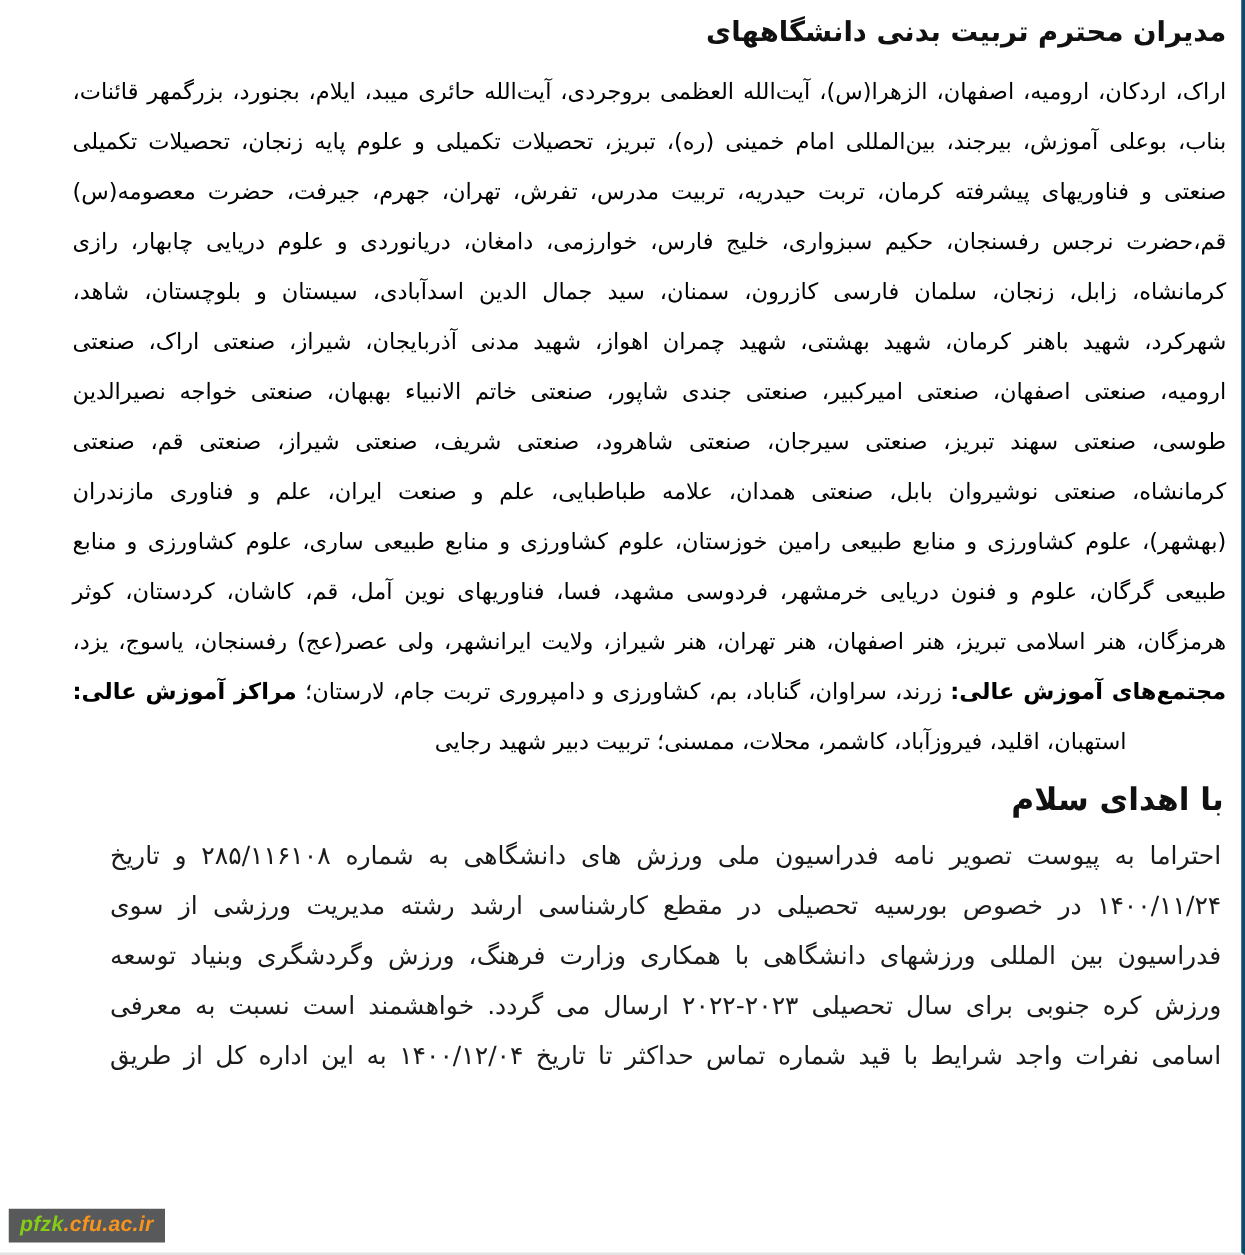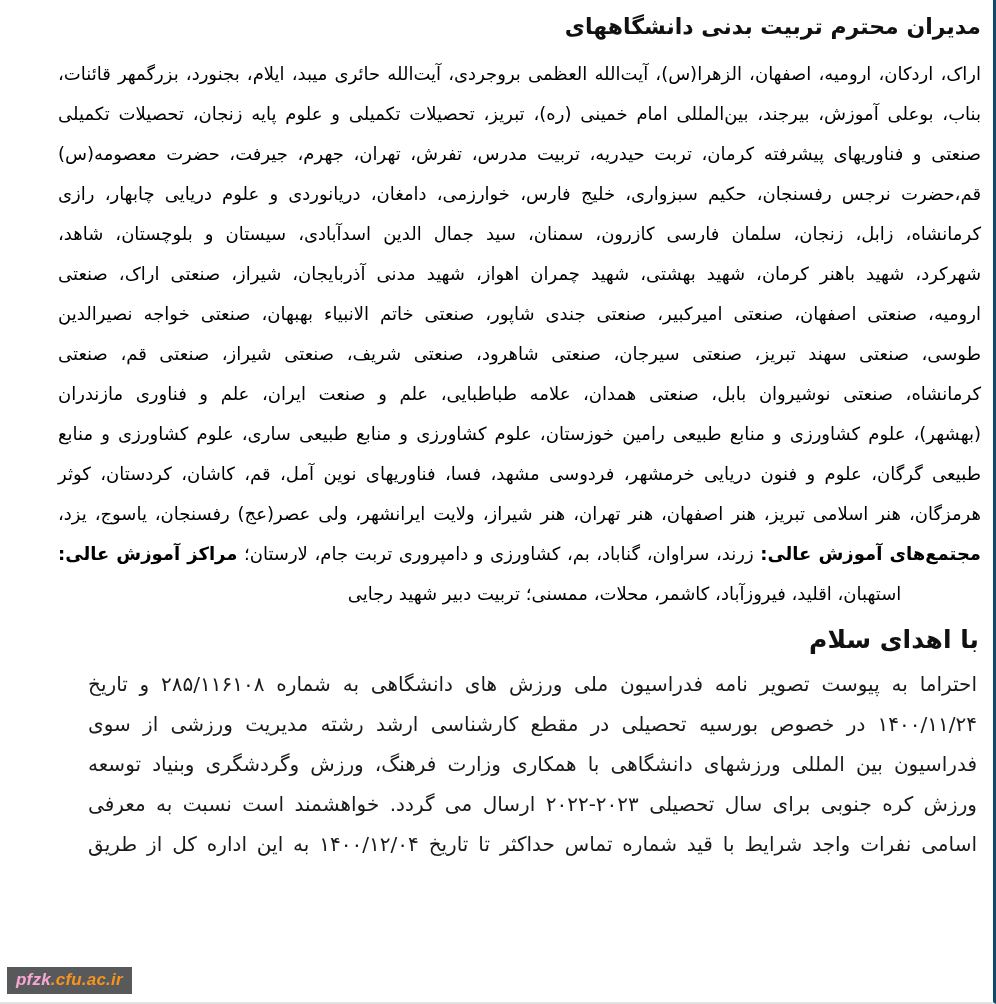--- a/index.html
+++ b/index.html
@@ -76,21 +76,21 @@
     left: 7px;
     bottom: 8px;
     background: #58595b;
     padding: 3px 9px 4px 9px;
     font-family: "Liberation Sans", sans-serif;
     font-style: italic;
     font-weight: bold;
     font-size: 17px;
     letter-spacing: 0.2px;
   }
-  .watermark .wm-site { color: #f9a8d4; }
+  .watermark .wm-site { color: #84cc16; }
   .watermark .wm-domain { color: #f7941d; }
 </style>
 </head>
 <body>
 
 <div class="page">
 
   <div class="doc-title">مدیران محترم تربیت بدنی دانشگاههای</div>
 
   <div class="recipients">

